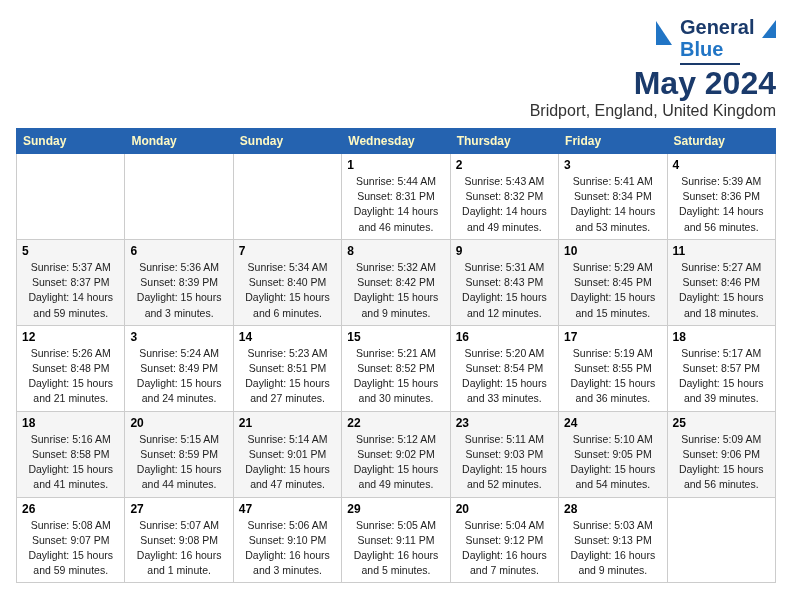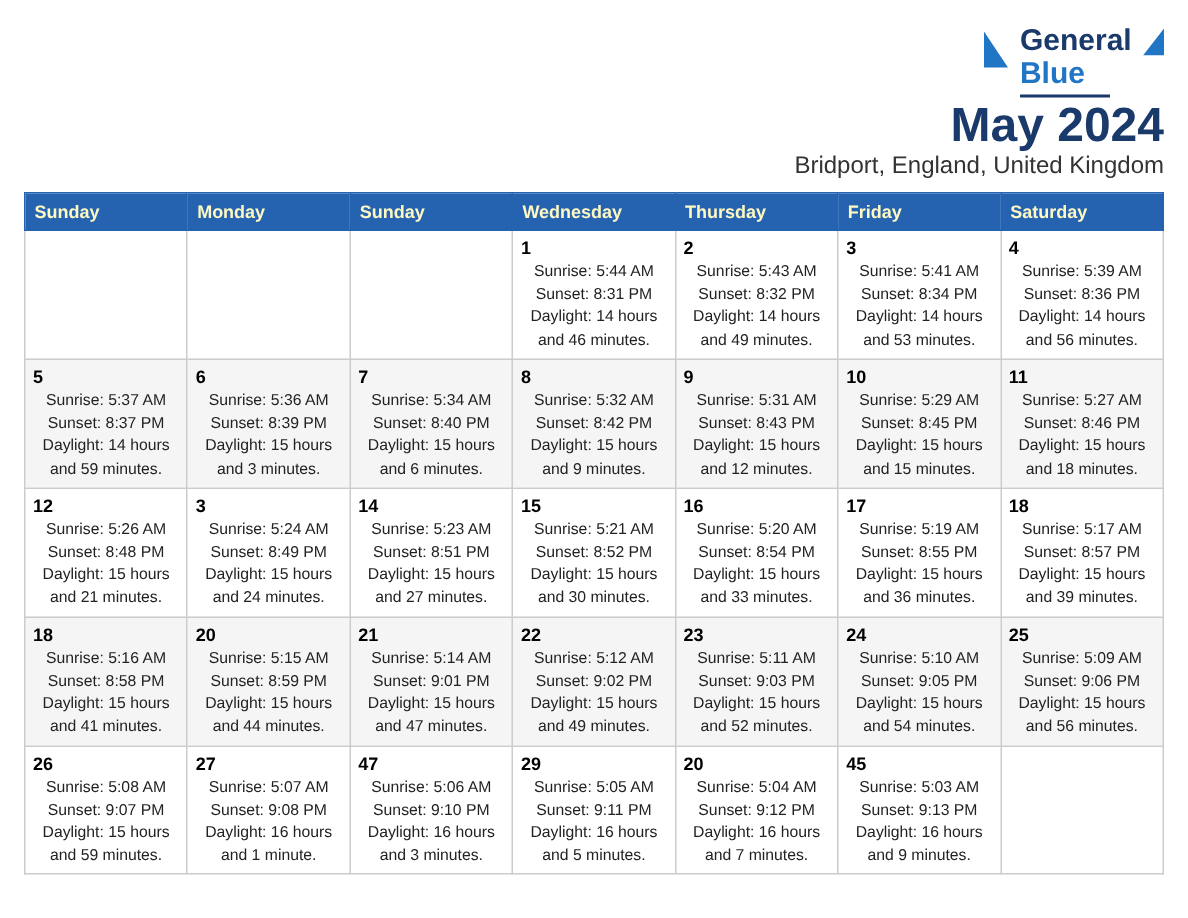--- a/index.html
+++ b/index.html
@@ -242,19 +242,19 @@
         </td>
         <td>
           <span class="day-num">29</span>
           <div class="day-info">Sunrise: 5:05 AM<br>Sunset: 9:11 PM<br>Daylight: 16 hours<br>and 5 minutes.</div>
         </td>
         <td>
           <span class="day-num">20</span>
           <div class="day-info">Sunrise: 5:04 AM<br>Sunset: 9:12 PM<br>Daylight: 16 hours<br>and 7 minutes.</div>
         </td>
         <td>
-          <span class="day-num">45</span>
+          <span class="day-num">28</span>
           <div class="day-info">Sunrise: 5:03 AM<br>Sunset: 9:13 PM<br>Daylight: 16 hours<br>and 9 minutes.</div>
         </td>
         <td></td>
       </tr>
     </tbody>
 </table>
 
 </body></html>

